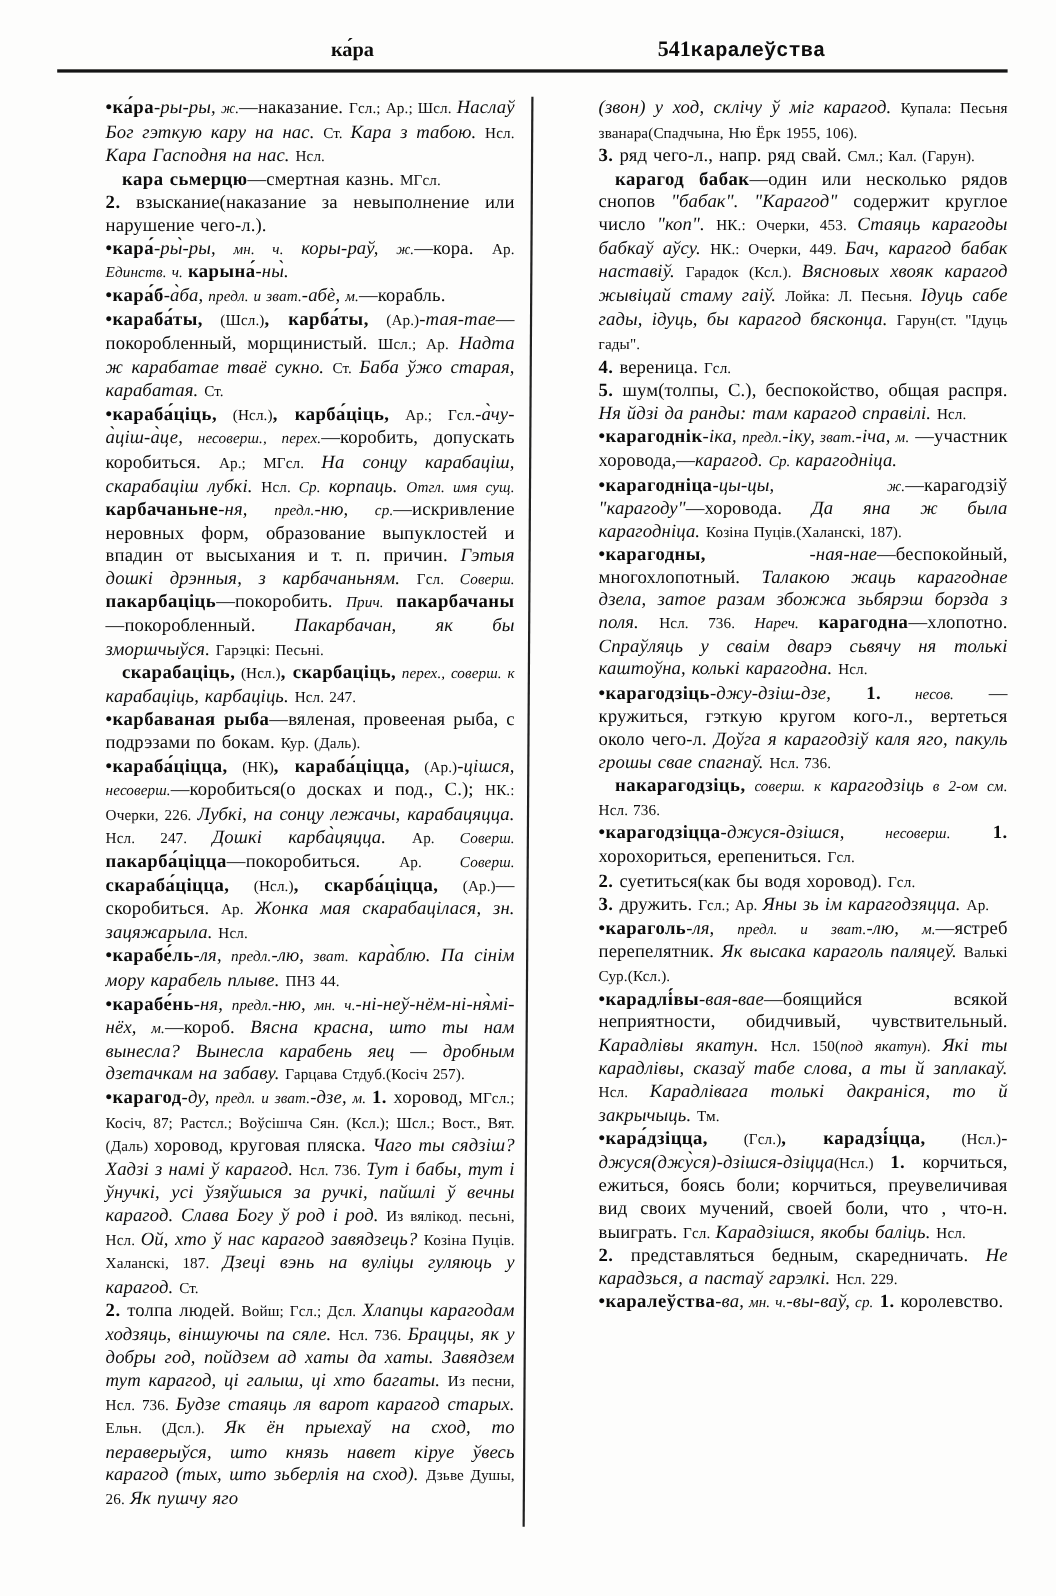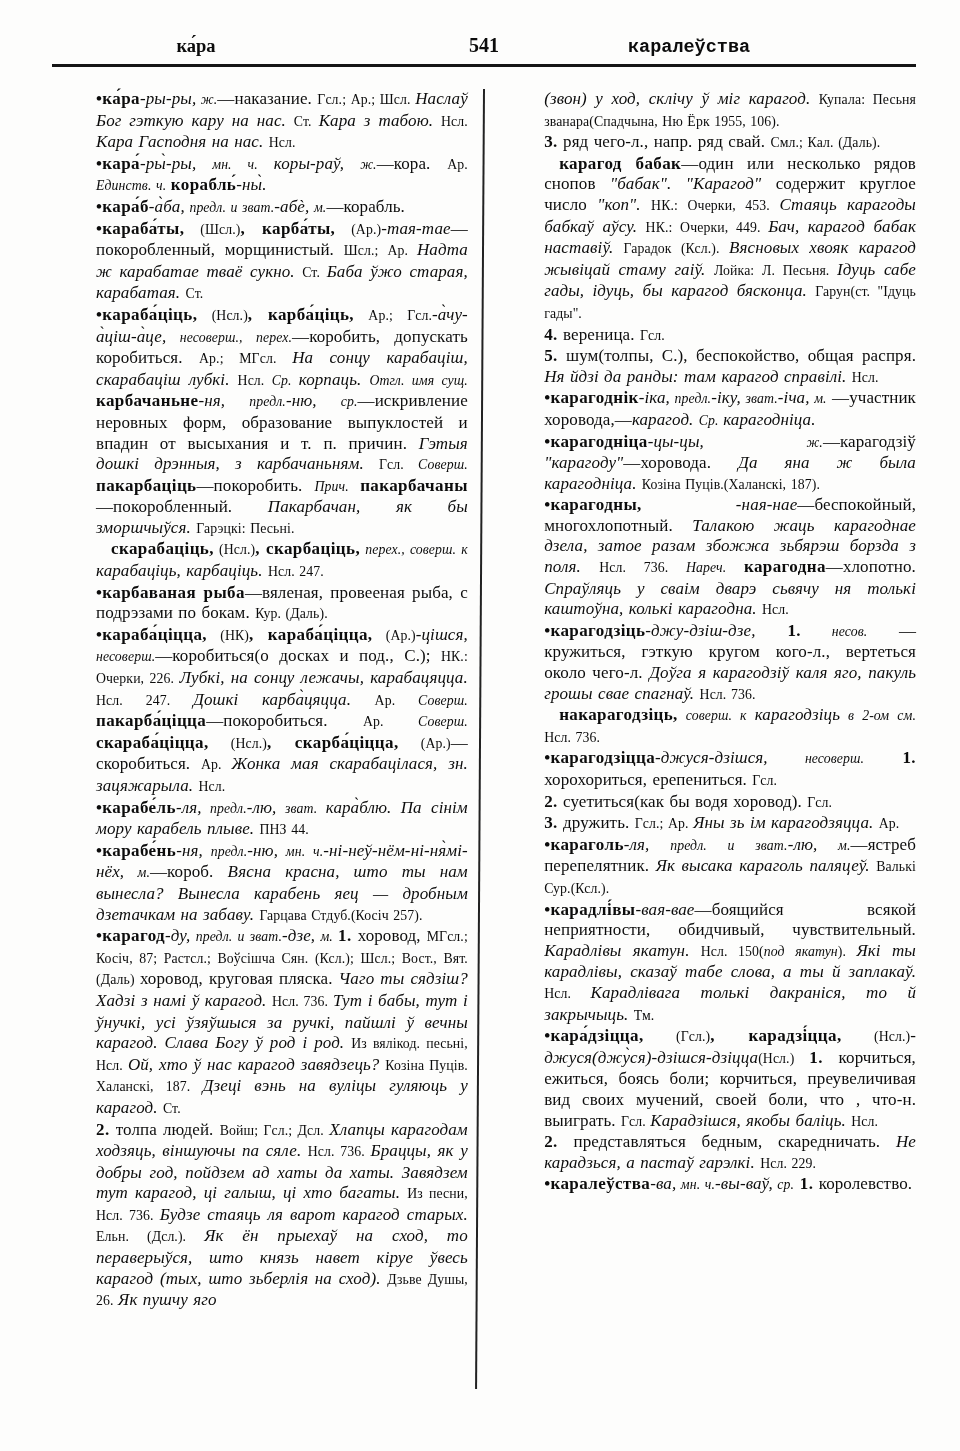--- a/index.html
+++ b/index.html
@@ -15,22 +15,22 @@
     color: #0c0c0c;
     overflow: hidden;
   }
   .pagehead {
     display: flex;
     align-items: baseline;
     font-weight: bold;
     font-size: 18.5px;
     line-height: 22px;
   }
-  .pagehead .hl { flex: 1; text-align: center; }
-  .pagehead .hc { flex: 1; text-align: center; font-size: 20px; }
+  .pagehead .hl { flex: 1; text-align: right; }
+  .pagehead .hc { flex: 1; text-align: right; font-size: 20px; }
   .pagehead .hr { flex: 1; text-align: left; font-family: Liberation Mono, monospace; }
   .headrule {
     margin-top: 5px;
     border-top: 3px solid #151515;
   }
   .columns {
     display: flex;
     margin-top: 22px;
     align-items: stretch;
   }
@@ -66,38 +66,40 @@
 <div class="page">
   <header class="pagehead">
     <span class="hl">ка́ра</span>
     <span class="hc">541</span>
     <span class="hr">каралеўства</span>
   </header>
   <div class="headrule"></div>
   <main class="columns">
     <section class="col" id="col-left">
         <p class="entry"><span class="s-b">•ка́ра</span><span class="s-i">-ры-ры,</span><span class="s-smi"> ж.</span><span class="s-r">—наказание. </span><span class="s-sm">Гсл.; Ар.; Шсл. </span><span class="s-i">Наслаў Бог гэткую кару на нас. </span><span class="s-sm">Ст. </span><span class="s-i">Кара з табою. </span><span class="s-sm">Нсл. </span><span class="s-i">Кара Гасподня на нас. </span><span class="s-sm">Нсл.</span></p>
-        <p class="entry"><span class="s-b">•кара́</span><span class="s-i">-ры̀-ры,</span><span class="s-smi"> мн. ч. </span><span class="s-i">коры-раў,</span><span class="s-smi"> ж.</span><span class="s-r">—кора. </span><span class="s-sm">Ар. </span><span class="s-smi">Единств. ч. </span><span class="s-b">корабль́</span><span class="s-i">-ны̀.</span></p>
+        <p class="entry indent"><span class="s-b">кара сьмерцю</span><span class="s-r">—смертная казнь. </span><span class="s-sm">МГсл.</span></p>
+        <p class="entry"><span class="s-b">2.</span><span class="s-r">&nbsp;взыскание(наказание за невыполнение или нарушение чего-л.).</span></p>
+        <p class="entry"><span class="s-b">•кара́</span><span class="s-i">-ры̀-ры,</span><span class="s-smi"> мн. ч. </span><span class="s-i">коры-раў,</span><span class="s-smi"> ж.</span><span class="s-r">—кора. </span><span class="s-sm">Ар. </span><span class="s-smi">Единств. ч. </span><span class="s-b">карына́</span><span class="s-i">-ны̀.</span></p>
         <p class="entry"><span class="s-b">•кара́б</span><span class="s-i">-а̀ба,</span><span class="s-smi"> предл. и зват.</span><span class="s-i">-абѐ,</span><span class="s-smi"> м.</span><span class="s-r">—корабль.</span></p>
         <p class="entry"><span class="s-b">•караба́ты,</span><span class="s-sm"> (Шсл.)</span><span class="s-b">, карба́ты,</span><span class="s-sm"> (Ар.)</span><span class="s-i">-тая-тае</span><span class="s-r">—покоробленный, морщинистый. </span><span class="s-sm">Шсл.; Ар. </span><span class="s-i">Надта ж карабатае тваё сукно. </span><span class="s-sm">Ст. </span><span class="s-i">Баба ўжо старая, карабатая. </span><span class="s-sm">Ст.</span></p>
         <p class="entry"><span class="s-b">•караба́ціць,</span><span class="s-sm"> (Нсл.)</span><span class="s-b">, карба́ціць,</span><span class="s-sm"> Ар.; Гсл.</span><span class="s-i">-а̀чу-а̀ціш-а̀це,</span><span class="s-smi"> несоверш., перех.</span><span class="s-r">—коробить, допускать коробиться. </span><span class="s-sm">Ар.; МГсл. </span><span class="s-i">На сонцу карабаціш, скарабаціш лубкі. </span><span class="s-sm">Нсл. </span><span class="s-smi">Ср. </span><span class="s-i">корпаць. </span><span class="s-smi">Отгл. имя сущ. </span><span class="s-b">карбачаньне</span><span class="s-i">-ня,</span><span class="s-smi"> предл.</span><span class="s-i">-ню,</span><span class="s-smi"> ср.</span><span class="s-r">—искривление неровных форм, образование выпуклостей и впадин от высыхания и т. п. причин. </span><span class="s-i">Гэтыя дошкі дрэнныя, з карбачаньням. </span><span class="s-sm">Гсл. </span><span class="s-smi">Соверш. </span><span class="s-b">пакарбаціць</span><span class="s-r">—покоробить. </span><span class="s-smi">Прич. </span><span class="s-b">пакарбачаны</span><span class="s-r">—покоробленный. </span><span class="s-i">Пакарбачан, як бы зморшчыўся. </span><span class="s-sm">Гарэцкі: Песьні.</span></p>
         <p class="entry indent"><span class="s-b">скарабаціць,</span><span class="s-sm"> (Нсл.)</span><span class="s-b">, скарбаціць,</span><span class="s-smi"> перех., соверш. к </span><span class="s-i">карабаціць, карбаціць. </span><span class="s-sm">Нсл. 247.</span></p>
         <p class="entry"><span class="s-b">•карбаваная рыба</span><span class="s-r">—вяленая, провееная рыба, с подрэзами по бокам. </span><span class="s-sm">Кур. (Даль).</span></p>
         <p class="entry"><span class="s-b">•караба́ціцца,</span><span class="s-sm"> (НК)</span><span class="s-b">, караба́ціцца,</span><span class="s-sm"> (Ар.)</span><span class="s-i">-цішся,</span><span class="s-smi"> несоверш.</span><span class="s-r">—коробиться(о досках и под., С.); </span><span class="s-sm">НК.: Очерки, 226. </span><span class="s-i">Лубкі, на сонцу лежачы, карабацяцца. </span><span class="s-sm">Нсл. 247. </span><span class="s-i">Дошкі карба̀цяцца. </span><span class="s-sm">Ар. </span><span class="s-smi">Соверш. </span><span class="s-b">пакарба́ціцца</span><span class="s-r">—покоробиться. </span><span class="s-sm">Ар. </span><span class="s-smi">Соверш. </span><span class="s-b">скараба́ціцца,</span><span class="s-sm"> (Нсл.)</span><span class="s-b">, скарба́ціцца,</span><span class="s-sm"> (Ар.)</span><span class="s-r">—скоробиться. </span><span class="s-sm">Ар. </span><span class="s-i">Жонка мая скарабацілася, зн. зацяжарыла. </span><span class="s-sm">Нсл.</span></p>
         <p class="entry"><span class="s-b">•карабе́ль</span><span class="s-i">-ля,</span><span class="s-smi"> предл.</span><span class="s-i">-лю,</span><span class="s-smi"> зват. </span><span class="s-i">кара̀блю. Па сінім мору карабель плыве. </span><span class="s-sm">ПНЗ 44.</span></p>
         <p class="entry"><span class="s-b">•карабе́нь</span><span class="s-i">-ня,</span><span class="s-smi"> предл.</span><span class="s-i">-ню,</span><span class="s-smi"> мн. ч.</span><span class="s-i">-ні-неў-нём-ні-ня̀мі-нёх,</span><span class="s-smi"> м.</span><span class="s-r">—короб. </span><span class="s-i">Вясна красна, што ты нам вынесла? Вынесла карабень яец — дробным дзетачкам на забаву. </span><span class="s-sm">Гарцава Стдуб.(Косіч 257).</span></p>
         <p class="entry"><span class="s-b">•карагод</span><span class="s-i">-ду,</span><span class="s-smi"> предл. и зват.</span><span class="s-i">-дзе,</span><span class="s-smi"> м. </span><span class="s-b">1.</span><span class="s-r">&nbsp;хоровод, </span><span class="s-sm">МГсл.; Косіч, 87; Растсл.; Воўсішча Сян. (Ксл.); Шсл.; Вост., Вят. (Даль) </span><span class="s-r">хоровод, круговая пляска. </span><span class="s-i">Чаго ты сядзіш? Хадзі з намі ў карагод. </span><span class="s-sm">Нсл. 736. </span><span class="s-i">Тут і бабы, тут і ўнучкі, усі ўзяўшыся за ручкі, пайшлі ў вечны карагод. Слава Богу ў род і род. </span><span class="s-sm">Из вялікод. песьні, Нсл. </span><span class="s-i">Ой, хто ў нас карагод завядзець? </span><span class="s-sm">Козіна Пуців. Халанскі, 187. </span><span class="s-i">Дзеці вэнь на вуліцы гуляюць у карагод. </span><span class="s-sm">Ст.</span></p>
         <p class="entry"><span class="s-b">2.</span><span class="s-r">&nbsp;толпа людей. </span><span class="s-sm">Войш; Гсл.; Дсл. </span><span class="s-i">Хлапцы карагодам ходзяць, віншуючы па сяле. </span><span class="s-sm">Нсл. 736. </span><span class="s-i">Браццы, як у добры год, пойдзем ад хаты да хаты. Завядзем тут карагод, ці галыш, ці хто багаты. </span><span class="s-sm">Из песни, Нсл. 736. </span><span class="s-i">Будзе стаяць ля варот карагод старых. </span><span class="s-sm">Ельн. (Дсл.). </span><span class="s-i">Як ён прыехаў на сход, то пераверыўся, што князь навет кіруе ўвесь карагод (тых, што зьберлія на сход). </span><span class="s-sm">Дзьве Душы, 26. </span><span class="s-i">Як пушчу яго</span></p>
       </section>
     <div class="gap">
       <div class="divider"></div>
     </div>
     <section class="col" id="col-right">
         <p class="entry"><span class="s-i">(звон) у ход, склічу ў міг карагод. </span><span class="s-sm">Купала: Песьня званара(Спадчына, Ню Ёрк 1955, 106).</span></p>
-        <p class="entry"><span class="s-b">3.</span><span class="s-r">&nbsp;ряд чего-л., напр. ряд свай. </span><span class="s-sm">Смл.; Кал. (Даль).</span></p>
+        <p class="entry"><span class="s-b">3.</span><span class="s-r">&nbsp;ряд чего-л., напр. ряд свай. </span><span class="s-sm">Смл.; Кал. (Гарун).</span></p>
         <p class="entry indent"><span class="s-b">карагод бабак</span><span class="s-r">—один или несколько рядов снопов </span><span class="s-i">"бабак". "Карагод"</span><span class="s-r"> содержит круглое число </span><span class="s-i">"коп". </span><span class="s-sm">НК.: Очерки, 453. </span><span class="s-i">Стаяць карагоды бабкаў аўсу. </span><span class="s-sm">НК.: Очерки, 449. </span><span class="s-i">Бач, карагод бабак наставіў. </span><span class="s-sm">Гарадок (Ксл.). </span><span class="s-i">Вясновых хвояк карагод жывіцай стаму гаіў. </span><span class="s-sm">Лойка: Л. Песьня. </span><span class="s-i">Ідуць сабе гады, ідуць, бы карагод бясконца. </span><span class="s-sm">Гарун(ст. "Ідуць гады".</span></p>
         <p class="entry"><span class="s-b">4.</span><span class="s-r">&nbsp;вереница. </span><span class="s-sm">Гсл.</span></p>
         <p class="entry"><span class="s-b">5.</span><span class="s-r">&nbsp;шум(толпы, С.), беспокойство, общая распря. </span><span class="s-i">Ня йдзі да ранды: там карагод справілі. </span><span class="s-sm">Нсл.</span></p>
         <p class="entry"><span class="s-b">•карагоднік</span><span class="s-i">-іка,</span><span class="s-smi"> предл.</span><span class="s-i">-іку,</span><span class="s-smi"> зват.</span><span class="s-i">-іча,</span><span class="s-smi"> м.</span><span class="s-r"> —участник хоровода,—</span><span class="s-i">карагод. </span><span class="s-smi">Ср. </span><span class="s-i">карагодніца.</span></p>
         <p class="entry"><span class="s-b">•карагодніца</span><span class="s-i">-цы-цы,</span><span class="s-smi"> ж.</span><span class="s-r">—карагодзіў </span><span class="s-i">"карагоду"</span><span class="s-r">—хоровода. </span><span class="s-i">Да яна ж была карагодніца. </span><span class="s-sm">Козіна Пуців.(Халанскі, 187).</span></p>
         <p class="entry"><span class="s-b">•карагодны,</span><span class="s-i"> -ная-нае</span><span class="s-r">—беспокойный, многохлопотный. </span><span class="s-i">Талакою жаць карагоднае дзела, затое разам збожжа зьбярэш борзда з поля. </span><span class="s-sm">Нсл. 736. </span><span class="s-smi">Нареч. </span><span class="s-b">карагодна</span><span class="s-r">—хлопотно. </span><span class="s-i">Спраўляць у сваім дварэ сьвячу ня толькі каштоўна, колькі карагодна. </span><span class="s-sm">Нсл.</span></p>
         <p class="entry"><span class="s-b">•карагодзіць</span><span class="s-i">-джу-дзіш-дзе,</span><span class="s-b"> 1.</span><span class="s-smi"> несов.</span><span class="s-r"> —кружиться, гэткую кругом кого-л., вертеться около чего-л. </span><span class="s-i">Доўга я карагодзіў каля яго, пакуль грошы свае спагнаў. </span><span class="s-sm">Нсл. 736.</span></p>
         <p class="entry indent"><span class="s-b">накарагодзіць,</span><span class="s-smi"> соверш. к </span><span class="s-i">карагодзіць</span><span class="s-smi"> в 2-ом см. </span><span class="s-sm">Нсл. 736.</span></p>
         <p class="entry"><span class="s-b">•карагодзіцца</span><span class="s-i">-джуся-дзішся,</span><span class="s-smi"> несоверш.</span><span class="s-b"> 1.</span><span class="s-r"> хорохориться, ерепениться. </span><span class="s-sm">Гсл.</span></p>
         <p class="entry"><span class="s-b">2.</span><span class="s-r">&nbsp;суетиться(как бы водя хоровод). </span><span class="s-sm">Гсл.</span></p>

